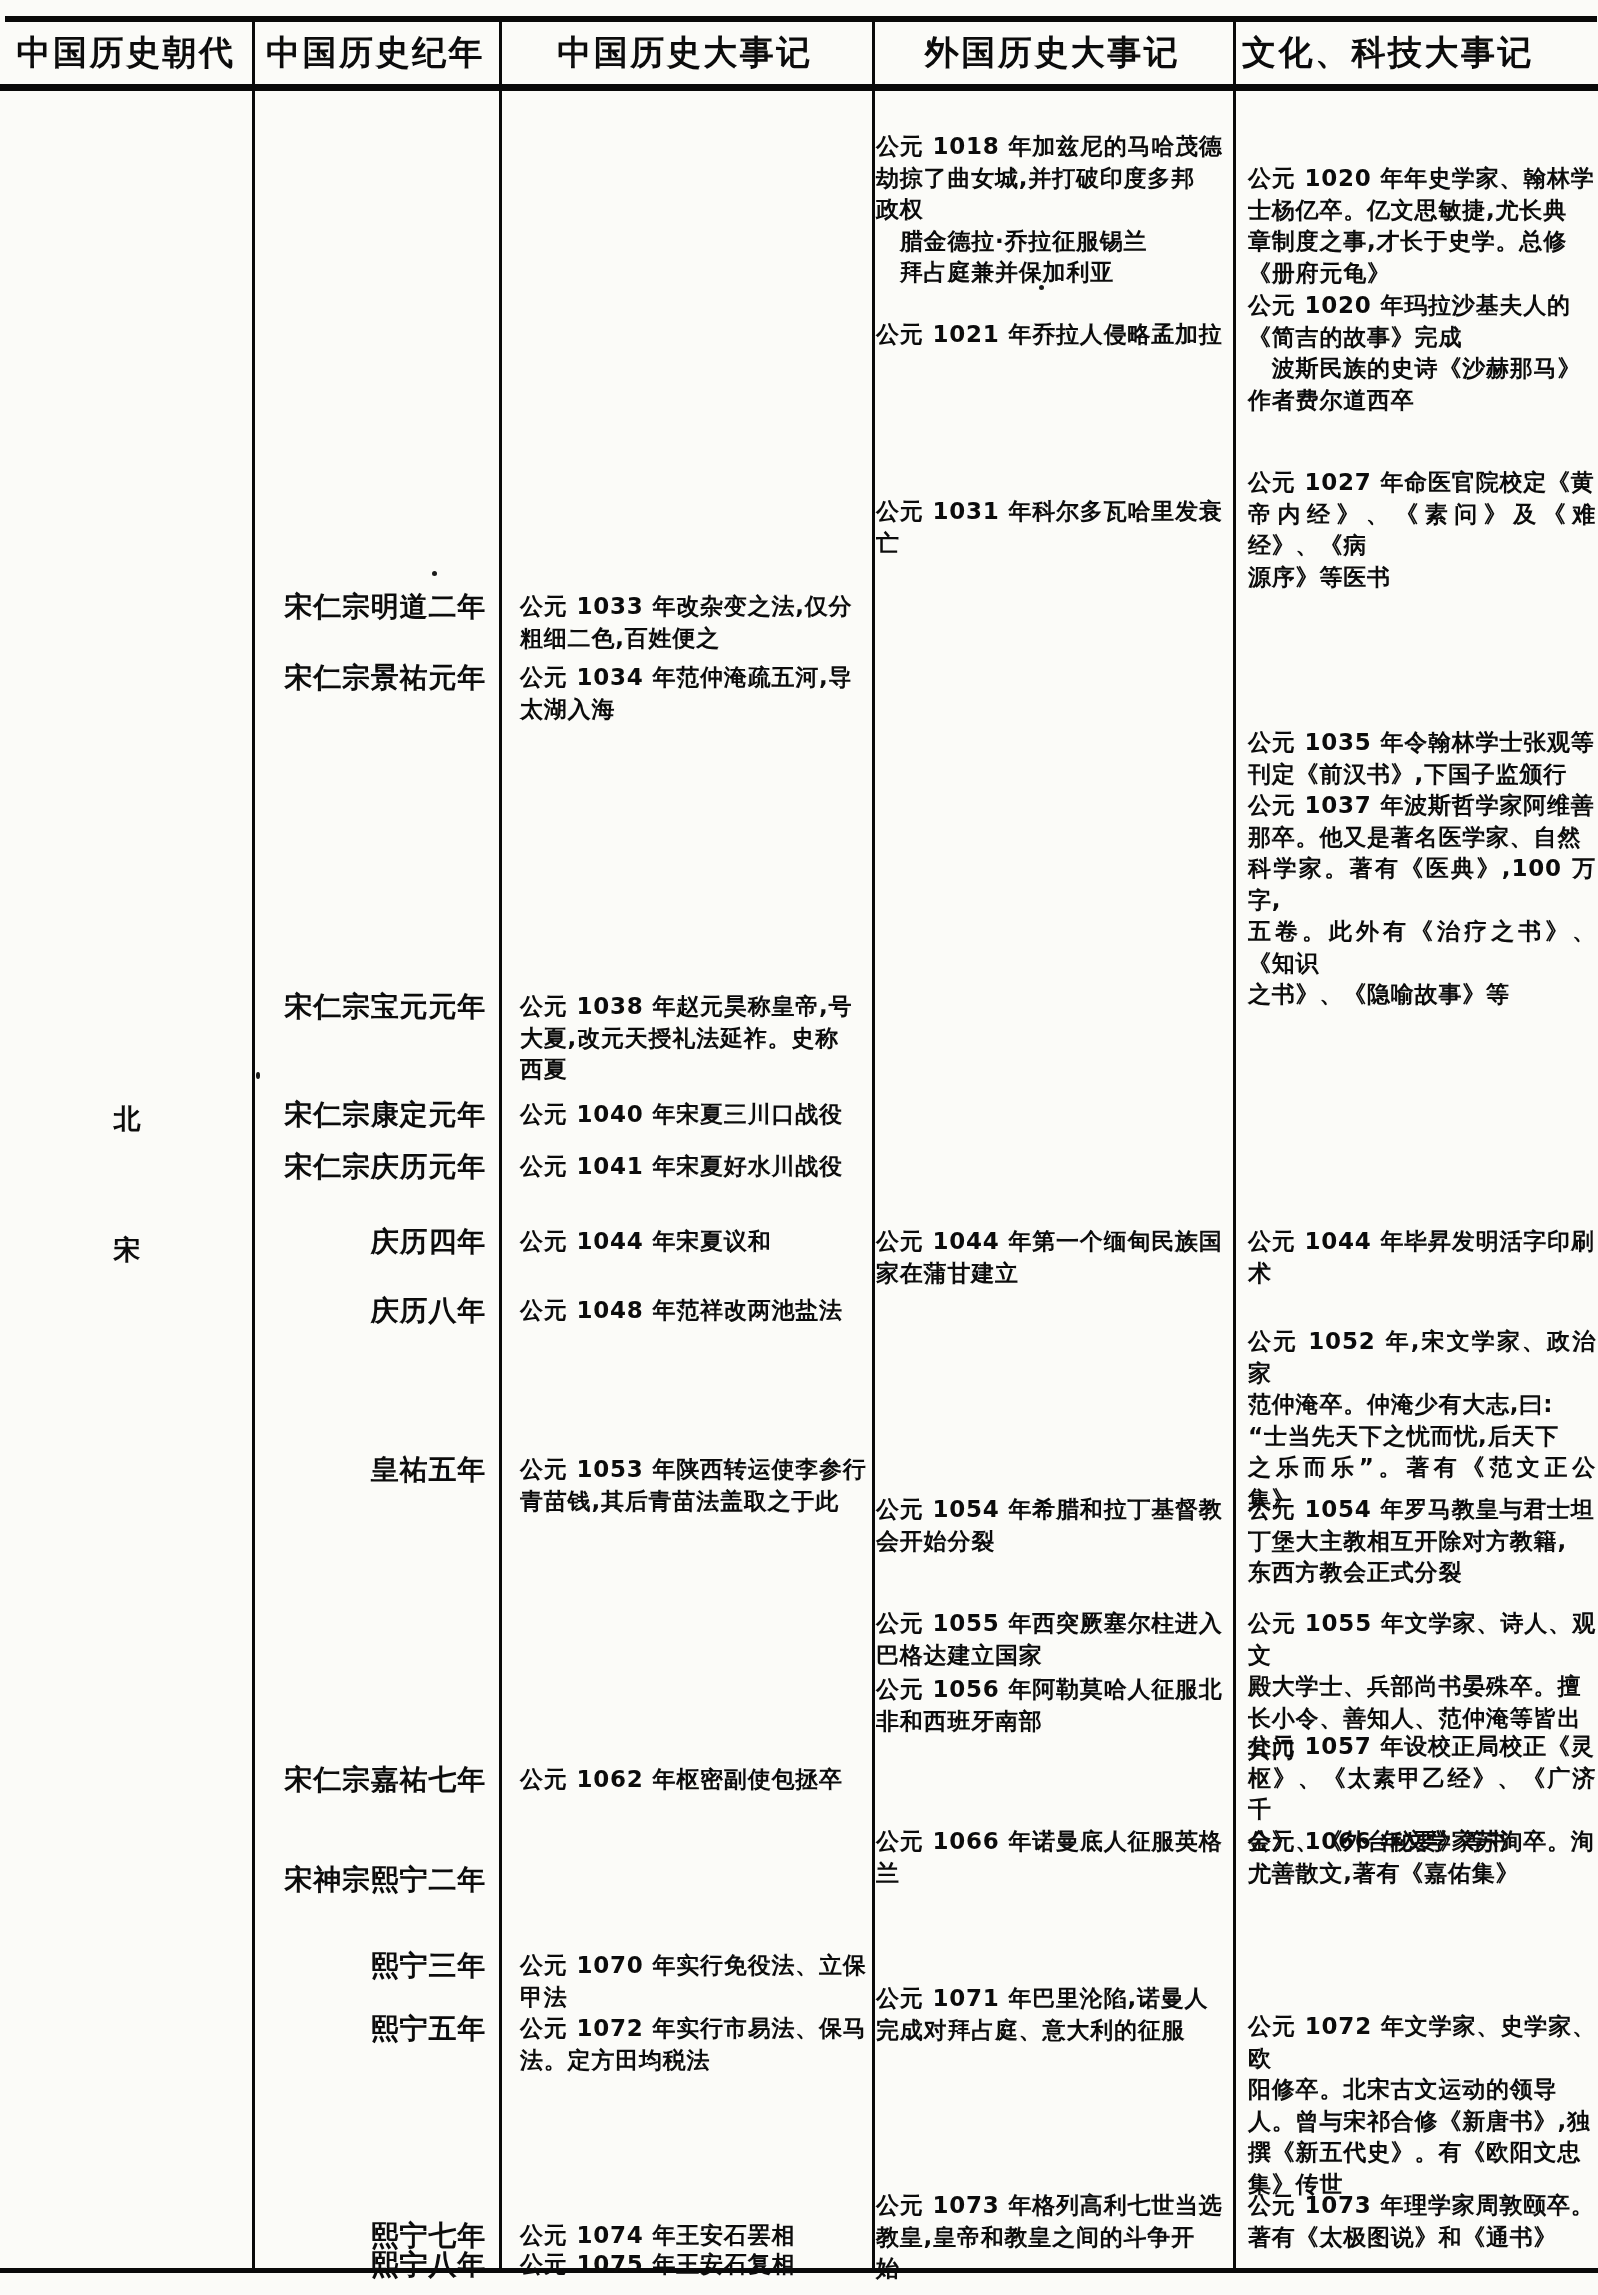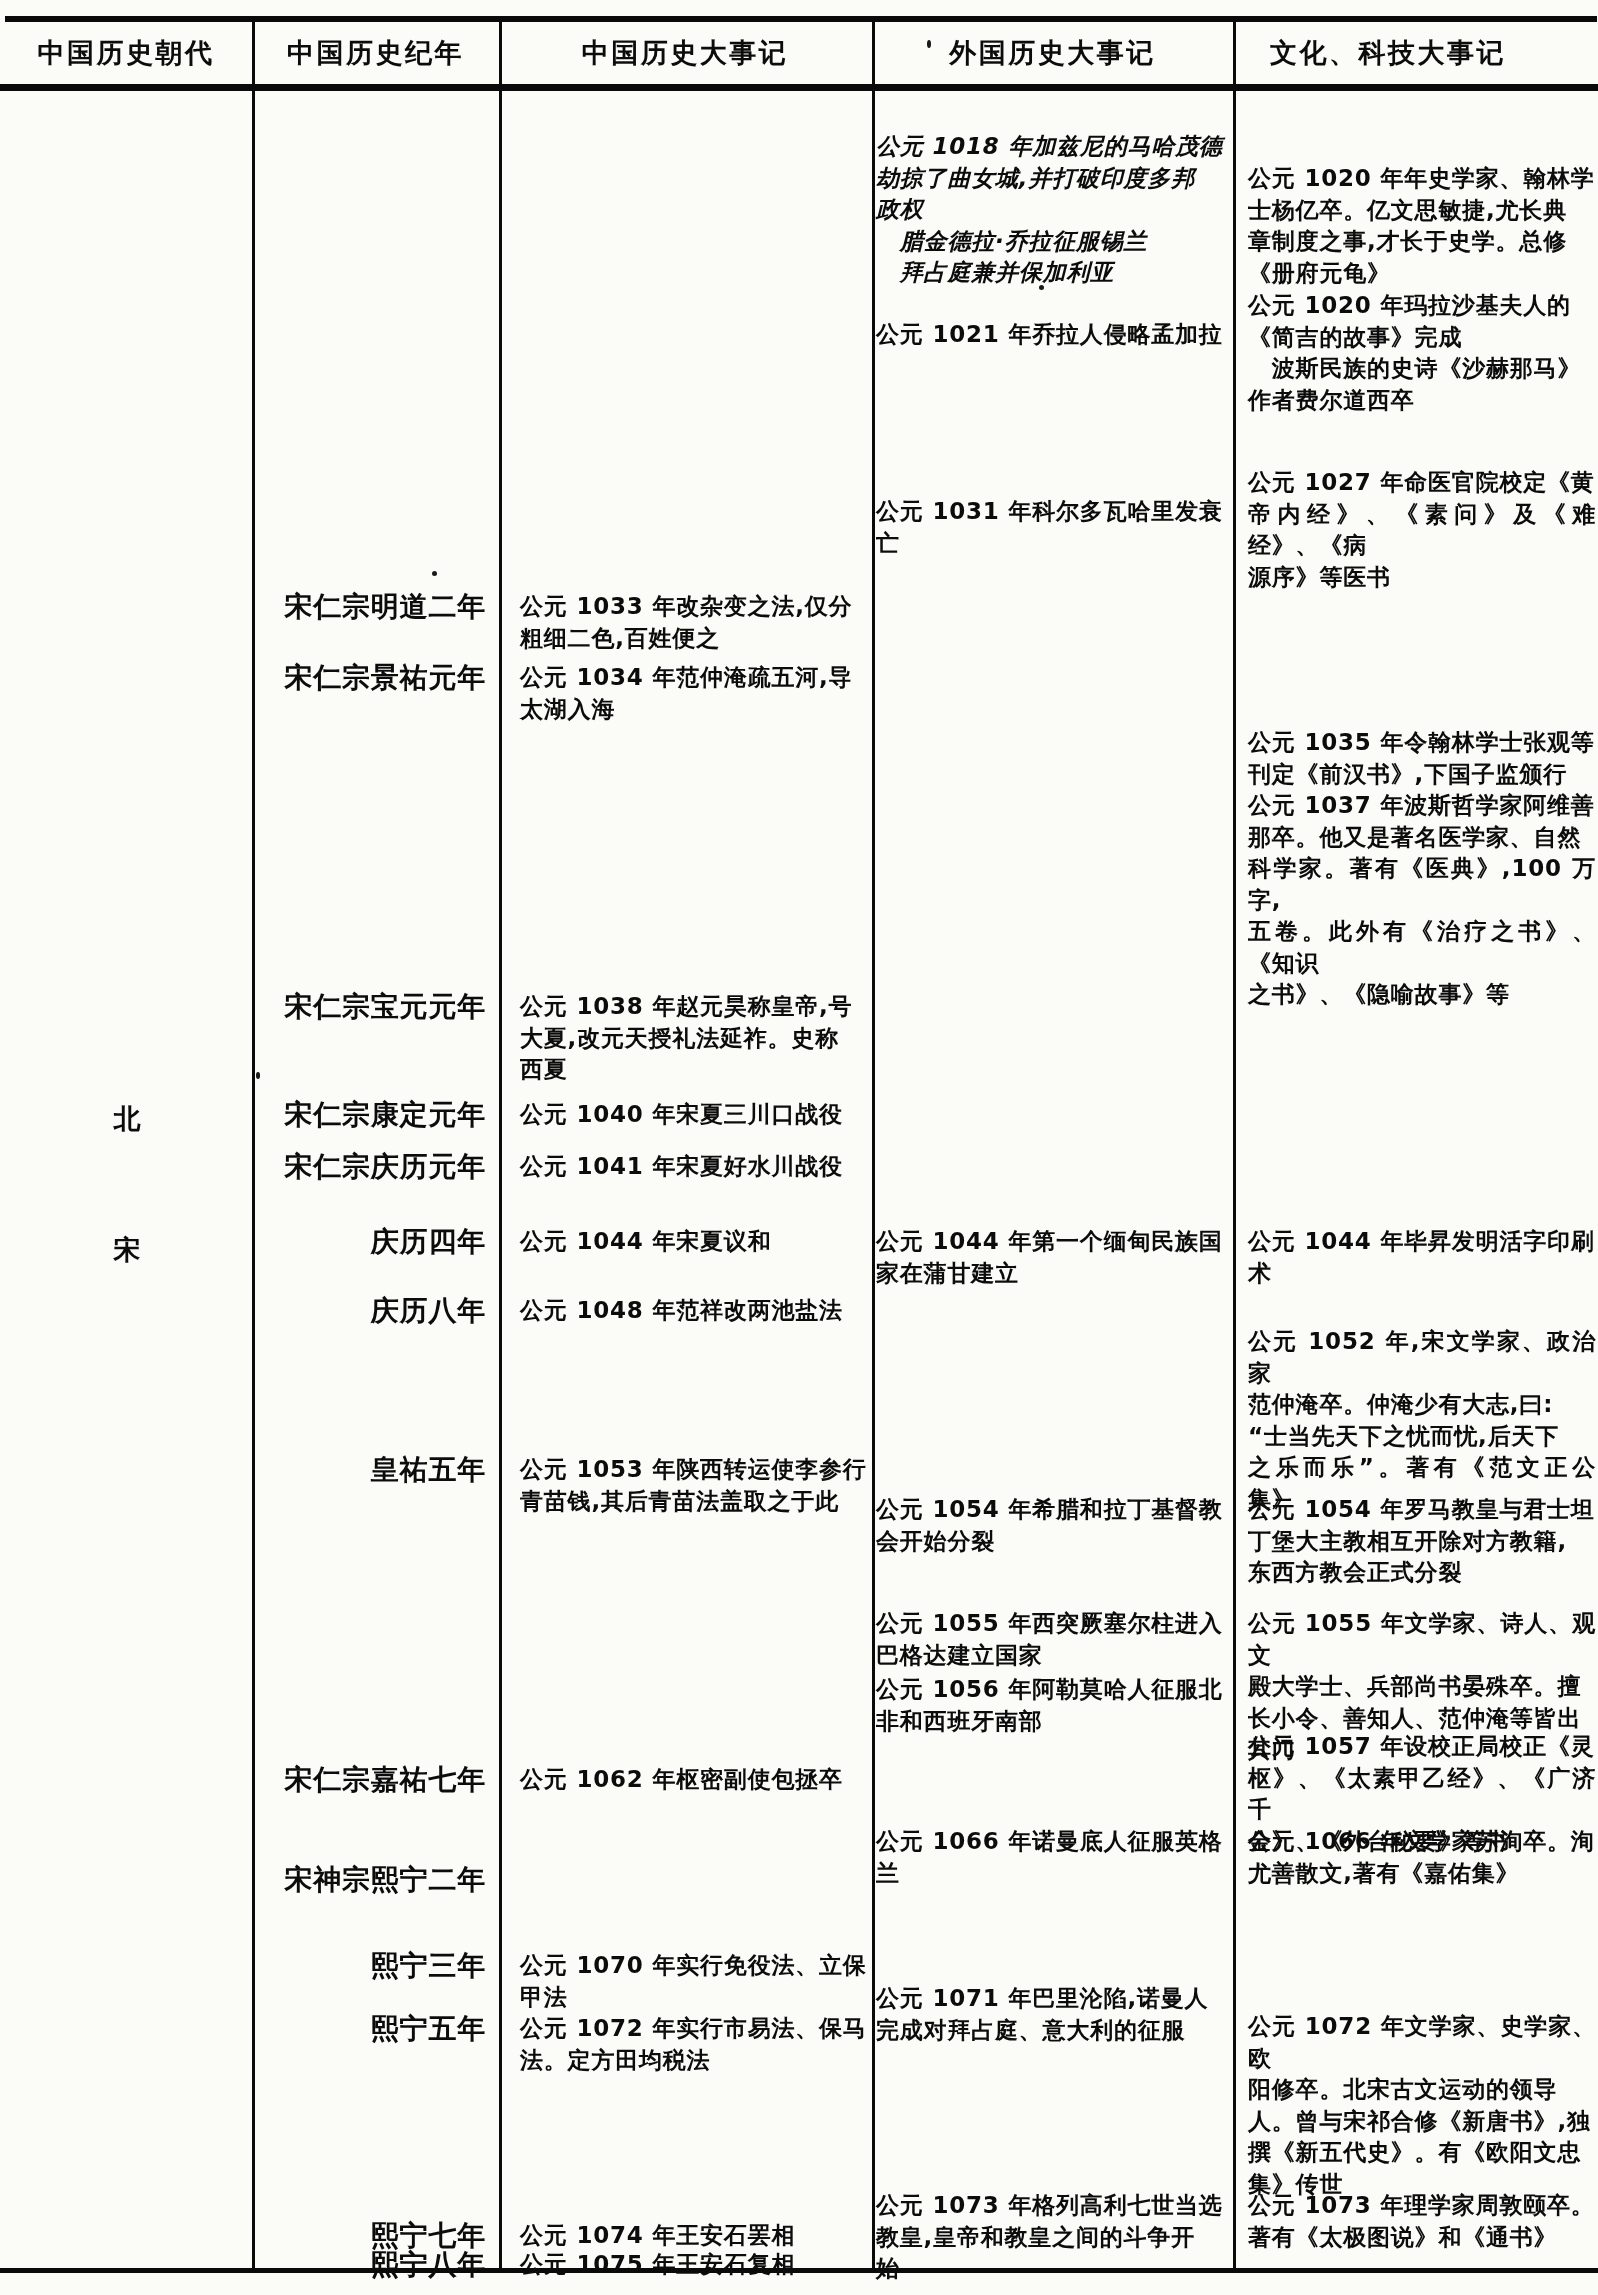--- a/index.html
+++ b/index.html
@@ -7,21 +7,21 @@
     position:relative;width:1599px;height:2295px;margin:0 auto;
     background:#fbfbf8;color:#0c0c0c;overflow:hidden;
     font-family:"DejaVu Sans",sans-serif;font-weight:bold;
   }
   
   .hl{position:absolute;background:#0a0a0a;}
   .vl{position:absolute;background:#0a0a0a;width:3.3px;top:18px;height:2253px;}
   
   .hdr{
     position:absolute;top:20px;height:65px;display:flex;align-items:center;justify-content:center;
-    font-size:27px;letter-spacing:2.5px;white-space:nowrap;
+    font-size:34px;letter-spacing:2.5px;white-space:nowrap;
   }
   
   .evt{
     position:absolute;font-size:23px;line-height:31.5px;letter-spacing:0.8px;
     white-space:pre-line;text-align:justify;
   }
   .c2{left:262px;width:224px;text-align:right;font-size:28px;}
   .c3{left:520px;width:347px;}
   .c4{left:876px;width:353px;}
   .c5{left:1248px;width:348px;}
@@ -79,21 +79,21 @@
   <div class="evt c3" style="top:1454px;">公元 1053 年陕西转运使李参行
 青苗钱,其后青苗法盖取之于此</div>
   <div class="evt c3" style="top:1764px;">公元 1062 年枢密副使包拯卒</div>
   <div class="evt c3" style="top:1950px;">公元 1070 年实行免役法、立保
 甲法</div>
   <div class="evt c3" style="top:2013px;">公元 1072 年实行市易法、保马
 法。定方田均税法</div>
   <div class="evt c3" style="top:2220px;">公元 1074 年王安石罢相</div>
   <div class="evt c3" style="top:2249px;">公元 1075 年王安石复相</div>
 
-  <div class="evt c4" style="top:131px;font-style:italic;">公元 1018 年加兹尼的马哈茂德
+  <div class="evt c4" style="top:131px;">公元 1018 年加兹尼的马哈茂德
 劫掠了曲女城,并打破印度多邦
 政权
 　腊金德拉·乔拉征服锡兰
 　拜占庭兼并保加利亚</div>
   <div class="evt c4" style="top:319px;">公元 1021 年乔拉人侵略孟加拉</div>
   <div class="evt c4" style="top:496px;">公元 1031 年科尔多瓦哈里发衰
 亡</div>
   <div class="evt c4" style="top:1226px;">公元 1044 年第一个缅甸民族国
 家在蒲甘建立</div>
   <div class="evt c4" style="top:1494px;">公元 1054 年希腊和拉丁基督教

